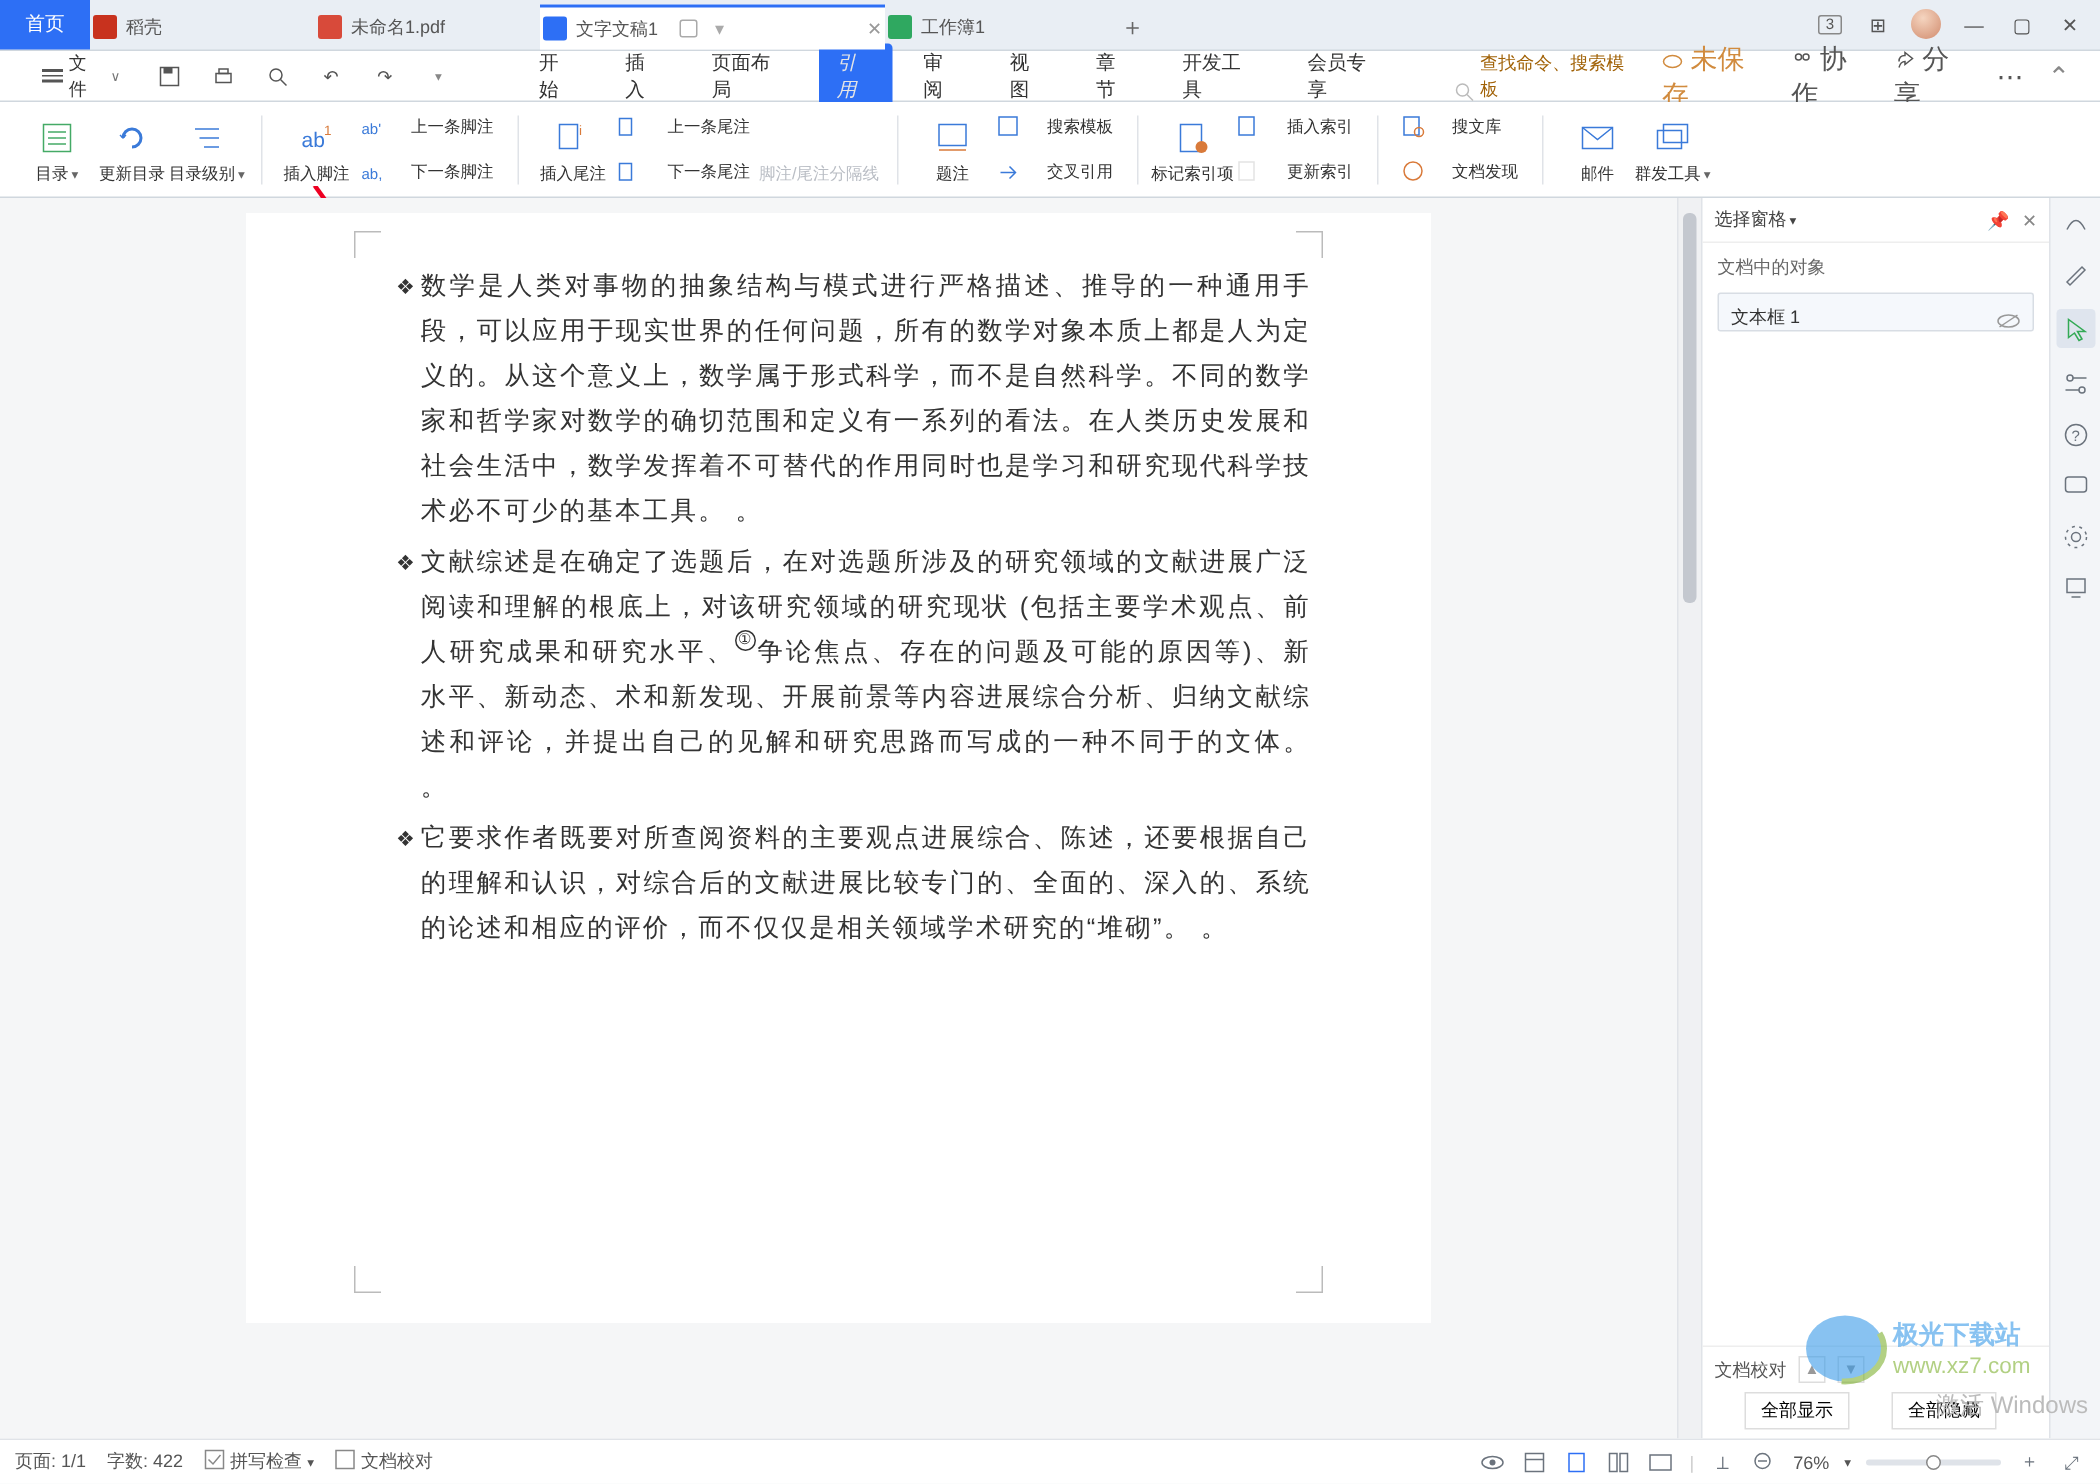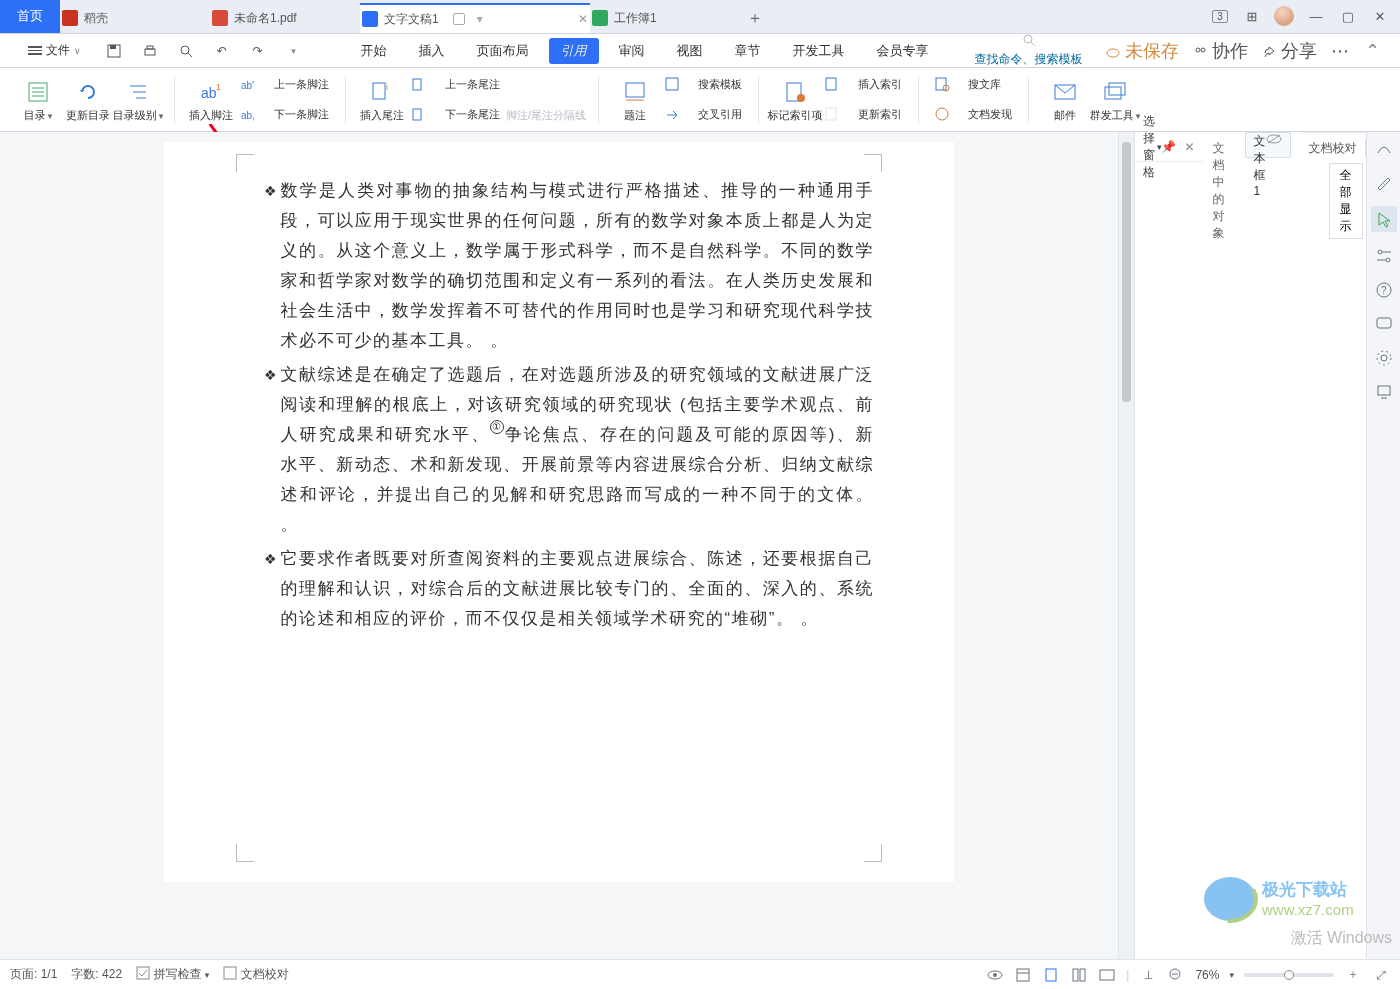--- a/index.html
+++ b/index.html
@@ -25,21 +25,21 @@
 
   
   .menubar { height: 34px; display: flex; align-items: center; padding: 0 20px; gap: 14px; border-bottom: 1px solid #d0d7de; background: #fff; }
   .file-btn { padding: 2px 8px; display: flex; align-items: center; gap: 4px; }
   .hb { width: 14px; display: inline-block; }
   .hb span { display: block; height: 1.5px; background: #555; margin: 2px 0; }
   .qtool { width: 22px; height: 22px; display: flex; align-items: center; justify-content: center; color: #555; }
   .menus { display: flex; margin-left: 30px; gap: 8px; }
   .menu-item { padding: 4px 12px; font-size: 13px; color: #333; border-radius: 3px; }
   .menu-item.active { background: #2d6ff5; color: #e5e5e5; font-style: italic; }
-  .searchbox { margin-left: 20px; color: #0369a1; display: flex; align-items: center; gap: 4px; font-size: 12px; flex-direction: column; }
+  .searchbox { margin-left: 20px; color: #a16207; display: flex; align-items: flex-end; gap: 4px; font-size: 12px; }
   .menubar .right { margin-left: auto; display: flex; align-items: center; gap: 14px; color: #555; font-size: 18px; }
   .unsaved { color: #d18b3e; }
 
   
   .ribbon { height: 64px; display: flex; align-items: center; background: #fff; border-bottom: 1px solid #d0d7de; padding: 0 6px; position: relative; }
   .rgroup { display: flex; align-items: flex-end; height: 100%; padding: 4px 8px; gap: 2px; }
   .rbig { width: 48px; display: flex; flex-direction: column; align-items: center; justify-content: flex-end; gap: 4px; height: 100%; padding-bottom: 4px; }
   .rbig .ri { width: 24px; height: 24px; }
   .rbig span, .rmid span, .rsm span { font-size: 11px; color: #333; white-space: nowrap; }
   .drop::after { content: "▾"; font-size: 9px; color: #666; margin-left: 2px; }
@@ -60,25 +60,25 @@
   .corner.tl { top: 12px; left: 72px; border-right: none; border-bottom: none; }
   .corner.tr { top: 12px; right: 72px; border-left: none; border-bottom: none; }
   .corner.bl { bottom: 20px; left: 72px; border-right: none; border-top: none; }
   .corner.br { bottom: 20px; right: 72px; border-left: none; border-top: none; }
   .para { display: flex; margin: 4px 0; }
   .bullet { font-size: 14px; margin-right: 4px; line-height: 30px; }
   .ptext { font-size: 17px; line-height: 30px; letter-spacing: 1.5px; text-align: justify; flex: 1; }
   .supn { display: inline-block; width: 14px; height: 14px; border: 1px solid #333; border-radius: 50%; font-size: 10px; line-height: 12px; text-align: center; vertical-align: top; }
 
   
-  .rpanel { width: 232px; background: #fff; border-left: 1px solid #e0e3e8; display: flex; flex-direction: row; }
+  .rpanel { width: 232px; background: #fff; border-left: 1px solid #e0e3e8; display: flex; flex-direction: column; }
   .rp-head { height: 30px; display: flex; align-items: center; padding: 0 8px; border-bottom: 1px solid #eee; font-size: 12px; color: #444; }
   .rp-head .sp { margin-left: auto; display: flex; gap: 8px; color: #888; }
   .rp-sub { padding: 8px 10px; color: #666; font-size: 12px; }
-  .rp-item { margin: 0 10px; height: 26px; display: flex; align-items: flex-start; border: 1px solid #d8dde4; border-radius: 2px; padding: 0 8px; font-size: 12px; background: #f5f8fc; }
+  .rp-item { margin: 0 10px; height: 26px; display: flex; align-items: flex-end; border: 1px solid #d8dde4; border-radius: 2px; padding: 0 8px; font-size: 12px; background: #f5f8fc; }
   .rp-item .eye { margin-left: auto; color: #999; }
   .rp-body { flex: 1; }
   .rp-foot { border-top: 1px solid #eee; padding: 6px 8px; }
   .stack-row { display: flex; align-items: center; gap: 8px; font-size: 12px; color: #555; }
   .arrw { width: 18px; height: 18px; border: 1px solid #ddd; display: flex; align-items: center; justify-content: center; font-size: 10px; color: #999; }
   .btnrow { display: flex; gap: 8px; margin-top: 6px; }
   .minibtn { border: 1px solid #ddd; padding: 3px 10px; font-size: 12px; background: #fff; margin-left: 20px; }
 
   
   .rail { width: 34px; background: #f3f5f8; border-left: 1px solid #e0e3e8; display: flex; flex-direction: column; align-items: center; padding-top: 6px; gap: 14px; }

